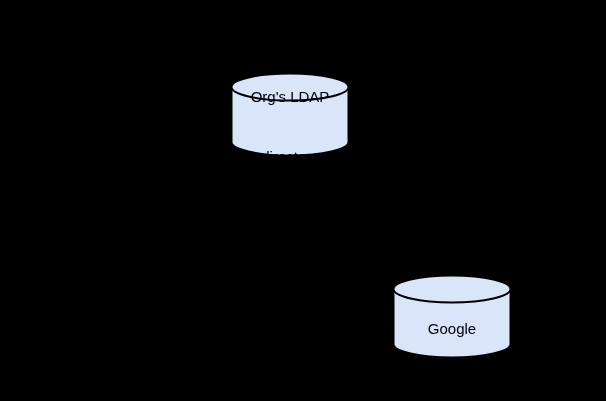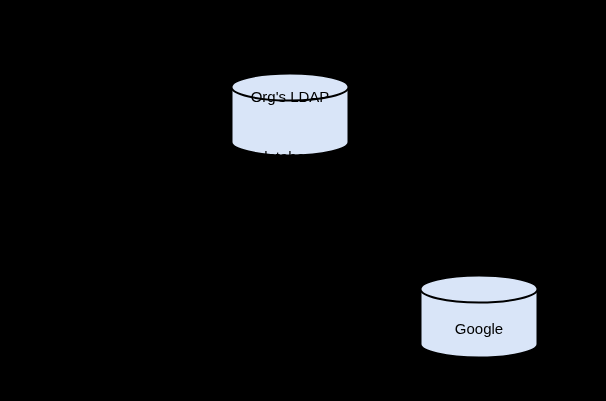--- a/index.html
+++ b/index.html
@@ -51,35 +51,35 @@
     text-align: left;
     color: var(--node-text);
     font-size: 15px;
     line-height: 24px;
     pointer-events: none;
     white-space: nowrap;
     gap: 36px;
   }
   #node-org-ldap { left: 230px; top: 72px; }
   #node-emm     { left: 50px;  top: 273px; }
-  #node-google  { left: 419px; top: 274px; }
+  #node-google  { left: 392px; top: 274px; }
 </style>
 </head>
 <body>
 
 <div class="canvas">
 
   <div class="db-node" id="node-org-ldap">
     <svg viewBox="0 0 120 85" aria-hidden="true">
       <path class="cyl-body" d="M 1.5 15 L 1.5 70 A 58.5 13.5 0 0 0 118.5 70 L 118.5 15"></path>
       <ellipse class="cyl-top" cx="60" cy="15" rx="58.5" ry="13.5"></ellipse>
     </svg>
     <div class="db-label">
       <span>Org's LDAP</span>
-      <span>database</span>
+      <span>directory</span>
     </div>
   </div>
 
 
   <div class="db-node" id="node-google">
     <svg viewBox="0 0 120 85" aria-hidden="true">
       <path class="cyl-body" d="M 1.5 15 L 1.5 70 A 58.5 13.5 0 0 0 118.5 70 L 118.5 15"></path>
       <ellipse class="cyl-top" cx="60" cy="15" rx="58.5" ry="13.5"></ellipse>
     </svg>
     <div class="db-label">

